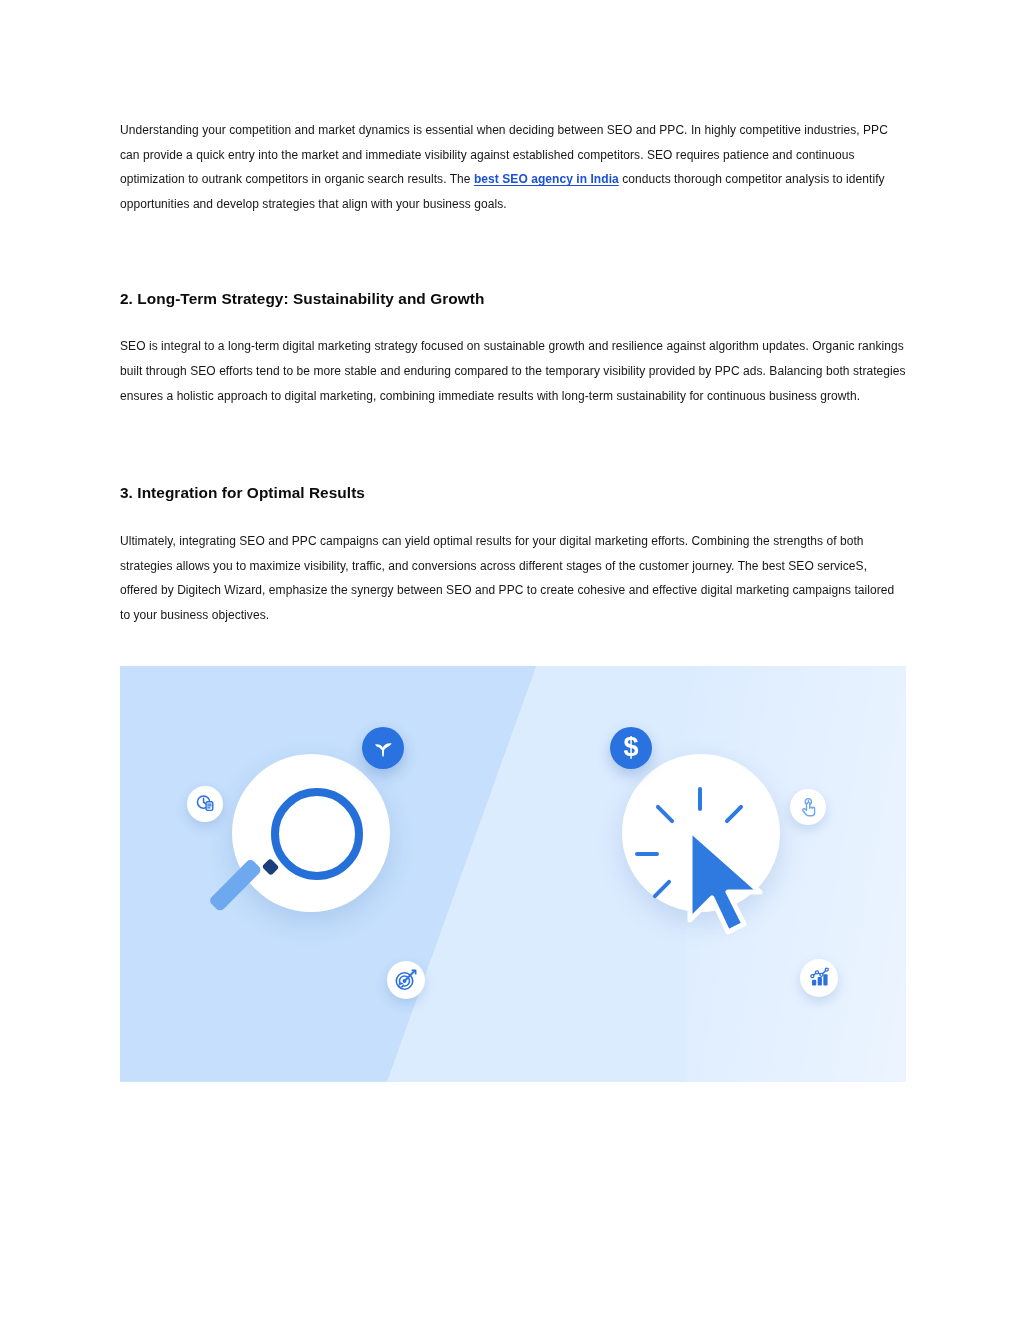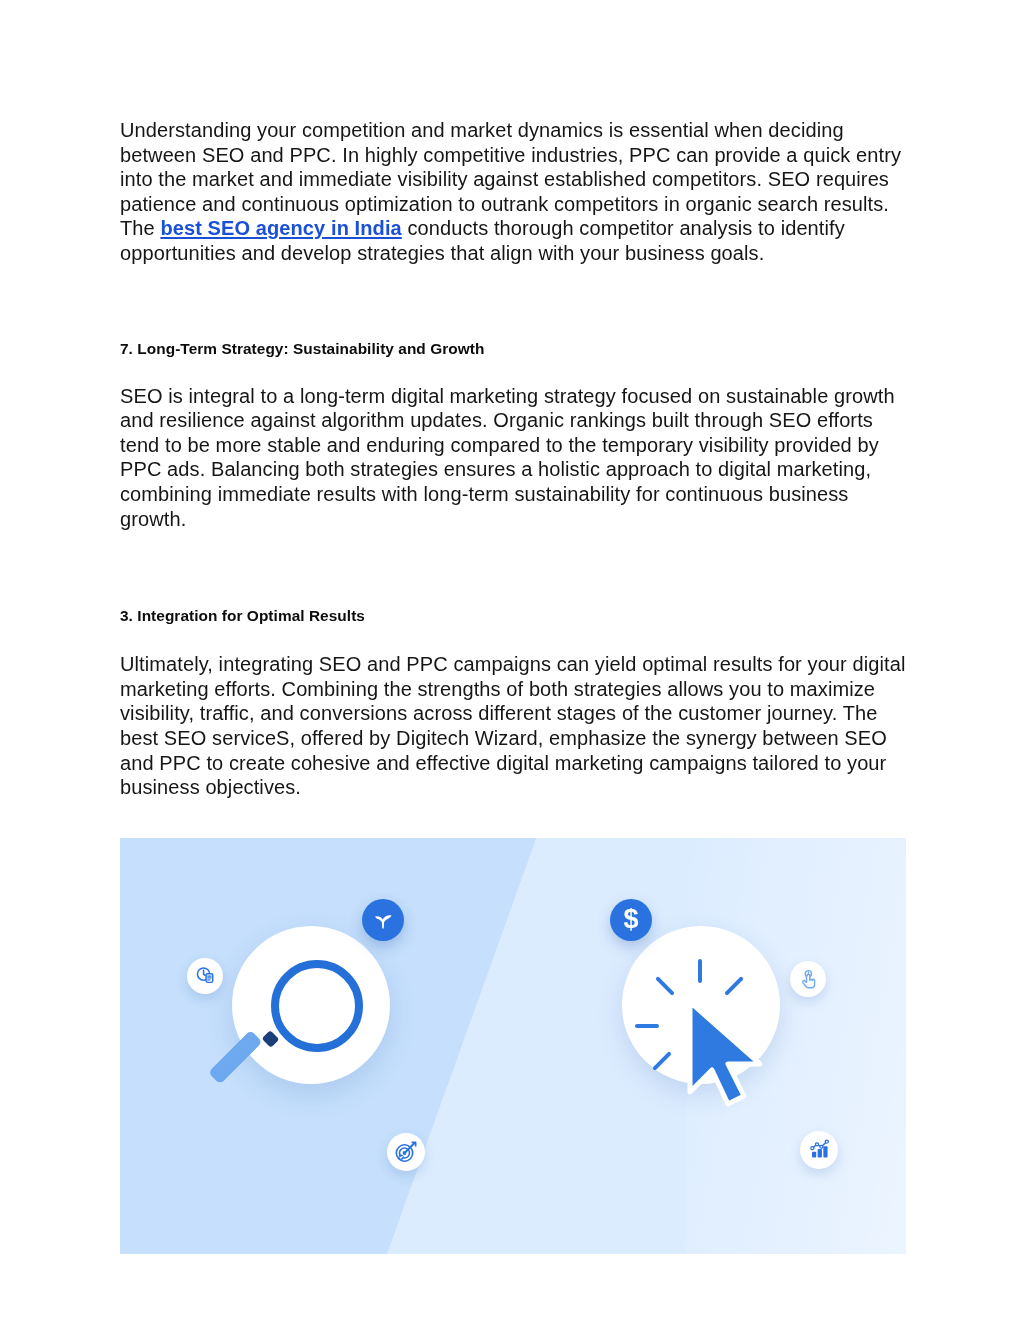--- a/index.html
+++ b/index.html
@@ -21,21 +21,21 @@
     background: #ffffff;
   }
   .content {
     position: absolute;
     left: 120px;
     top: 118px;
     width: 786px;
   }
   p.body-text {
     margin: 0;
-    font-size: 20px;
+    font-size: 12px;
     line-height: 24.6px;
     color: #161616;
     letter-spacing: 0.005em;
     text-align: left;
   }
   h2.section-heading {
     margin: 0;
     font-size: 15.4px;
     line-height: 22px;
     font-weight: bold;
@@ -170,21 +170,21 @@
 <body>
 
 <div class="page">
 
   <div class="content">
 
     <p class="body-text"><span>Understanding your competition and market dynamics is essential when deciding between SEO and PPC. In highly competitive industries, PPC can provide a quick entry into the market and immediate visibility against established competitors. SEO requires patience and continuous optimization to outrank competitors in organic search results. The </span><a class="inline-link" href="#">best SEO agency in India</a><span> conducts thorough competitor analysis to identify opportunities and develop strategies that align with your business goals.</span></p>
 
     <div class="gap-1"></div>
 
-    <h2 class="section-heading">7. Long-Term Strategy: Sustainability and Growth</h2>
+    <h2 class="section-heading">2. Long-Term Strategy: Sustainability and Growth</h2>
 
     <div class="gap-2"></div>
 
     <p class="body-text">SEO is integral to a long-term digital marketing strategy focused on sustainable growth and resilience against algorithm updates. Organic rankings built through SEO efforts tend to be more stable and enduring compared to the temporary visibility provided by PPC ads. Balancing both strategies ensures a holistic approach to digital marketing, combining immediate results with long-term sustainability for continuous business growth.</p>
 
     <div class="gap-3"></div>
 
     <h2 class="section-heading">3. Integration for Optimal Results</h2>
 
     <div class="gap-4"></div>

